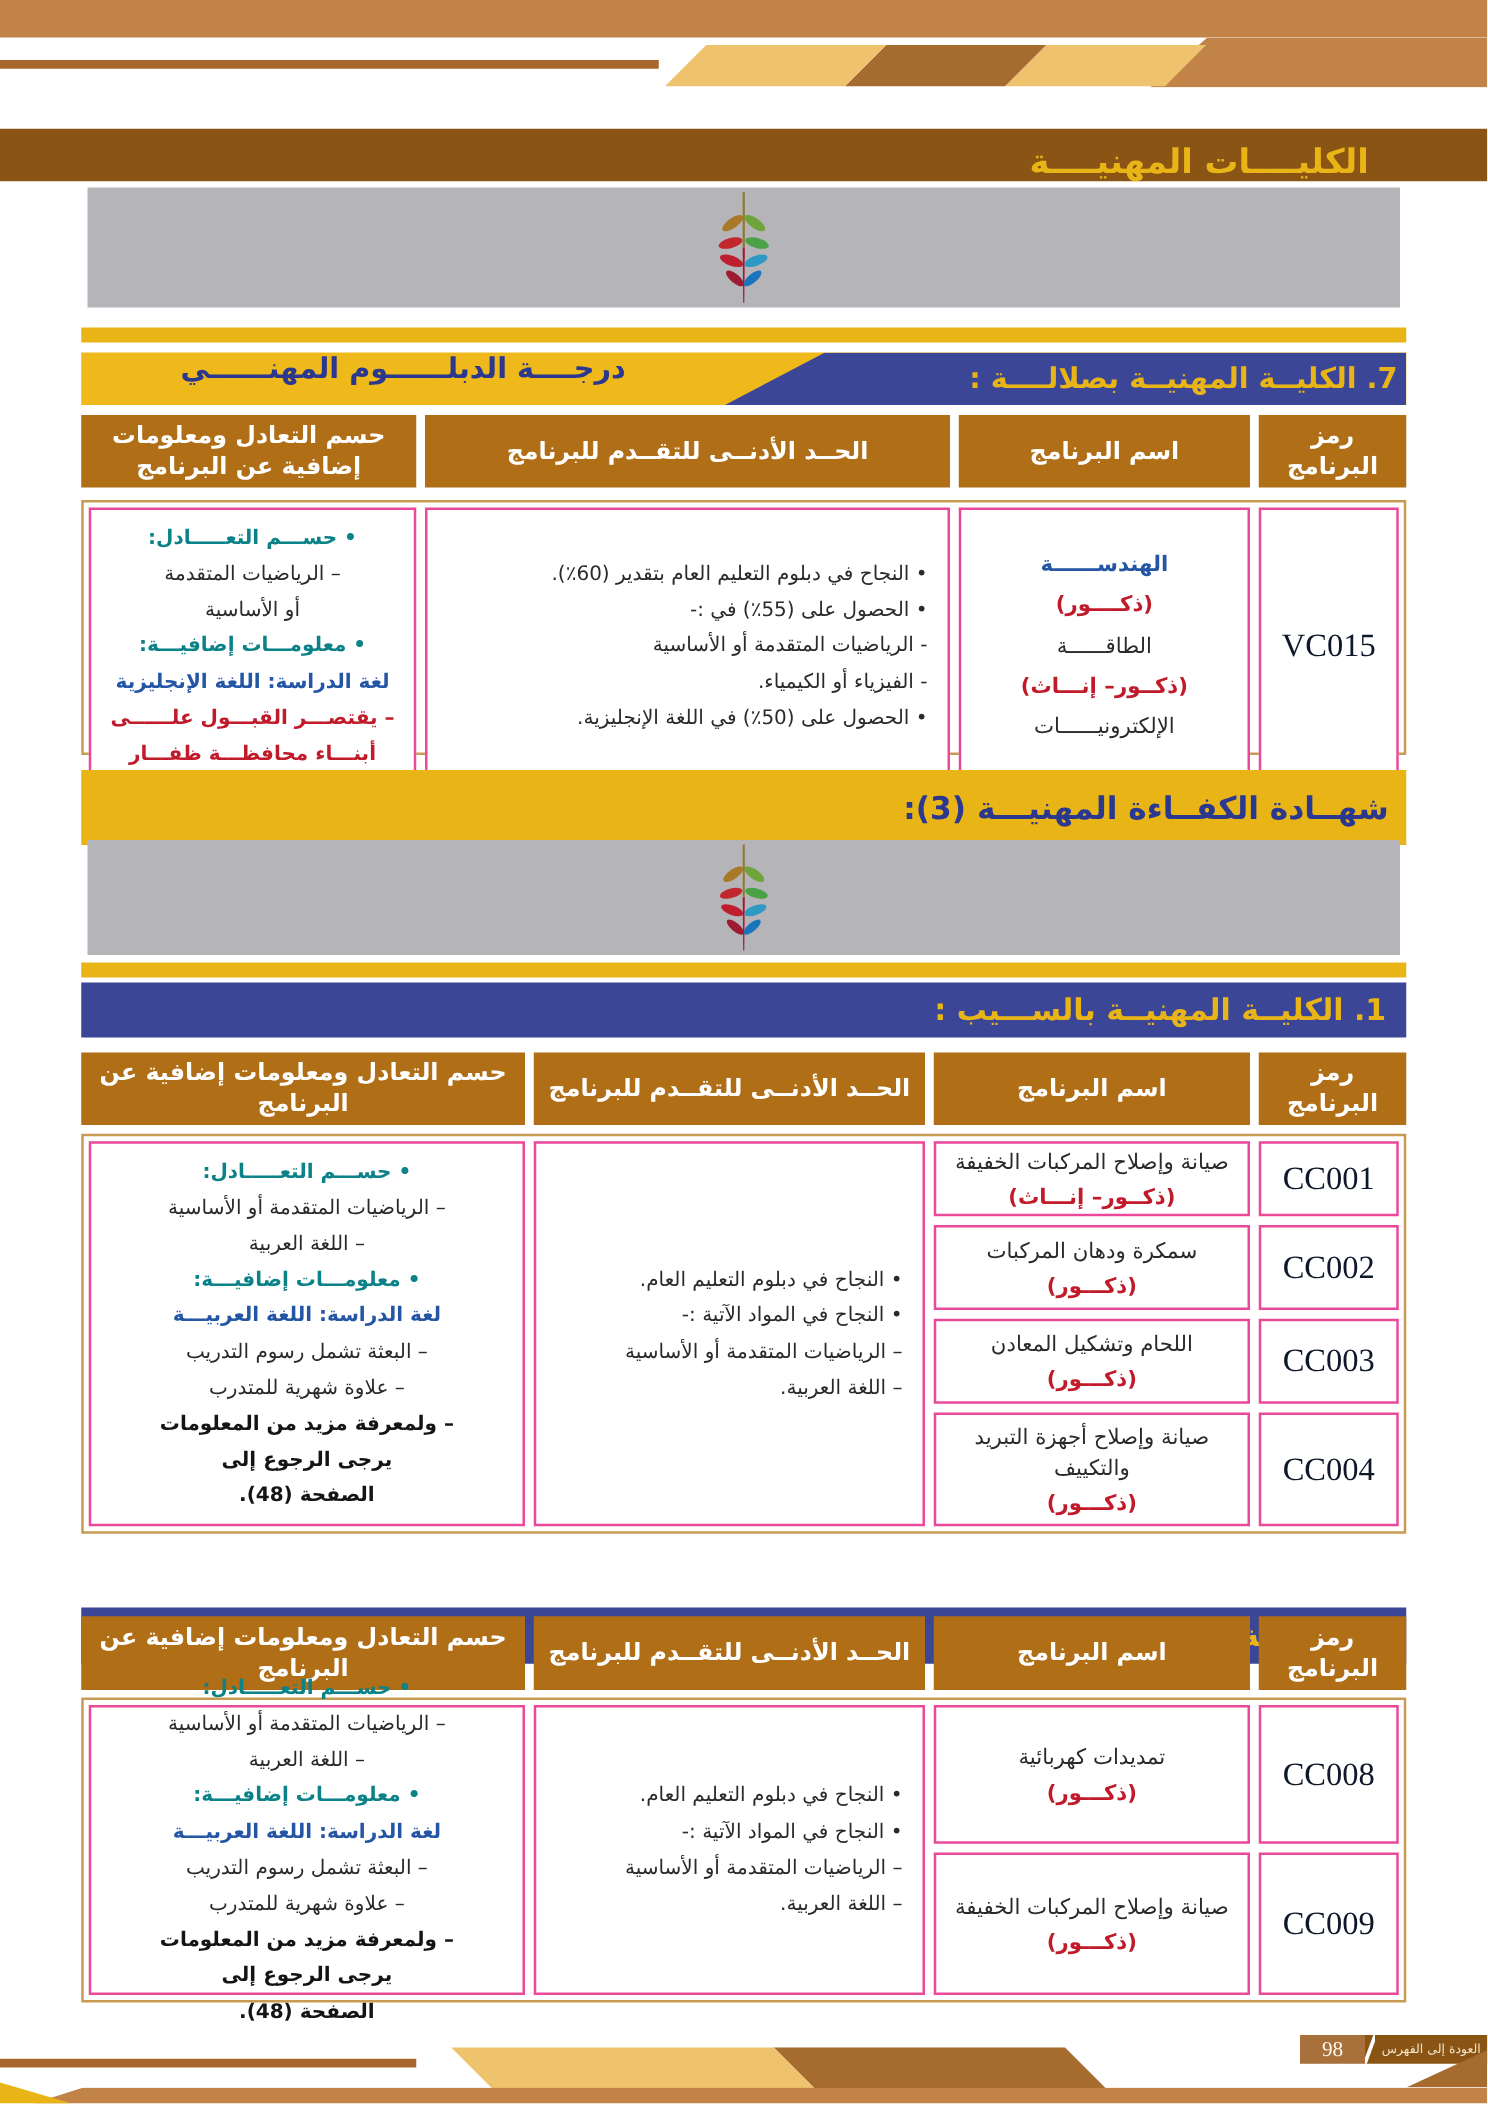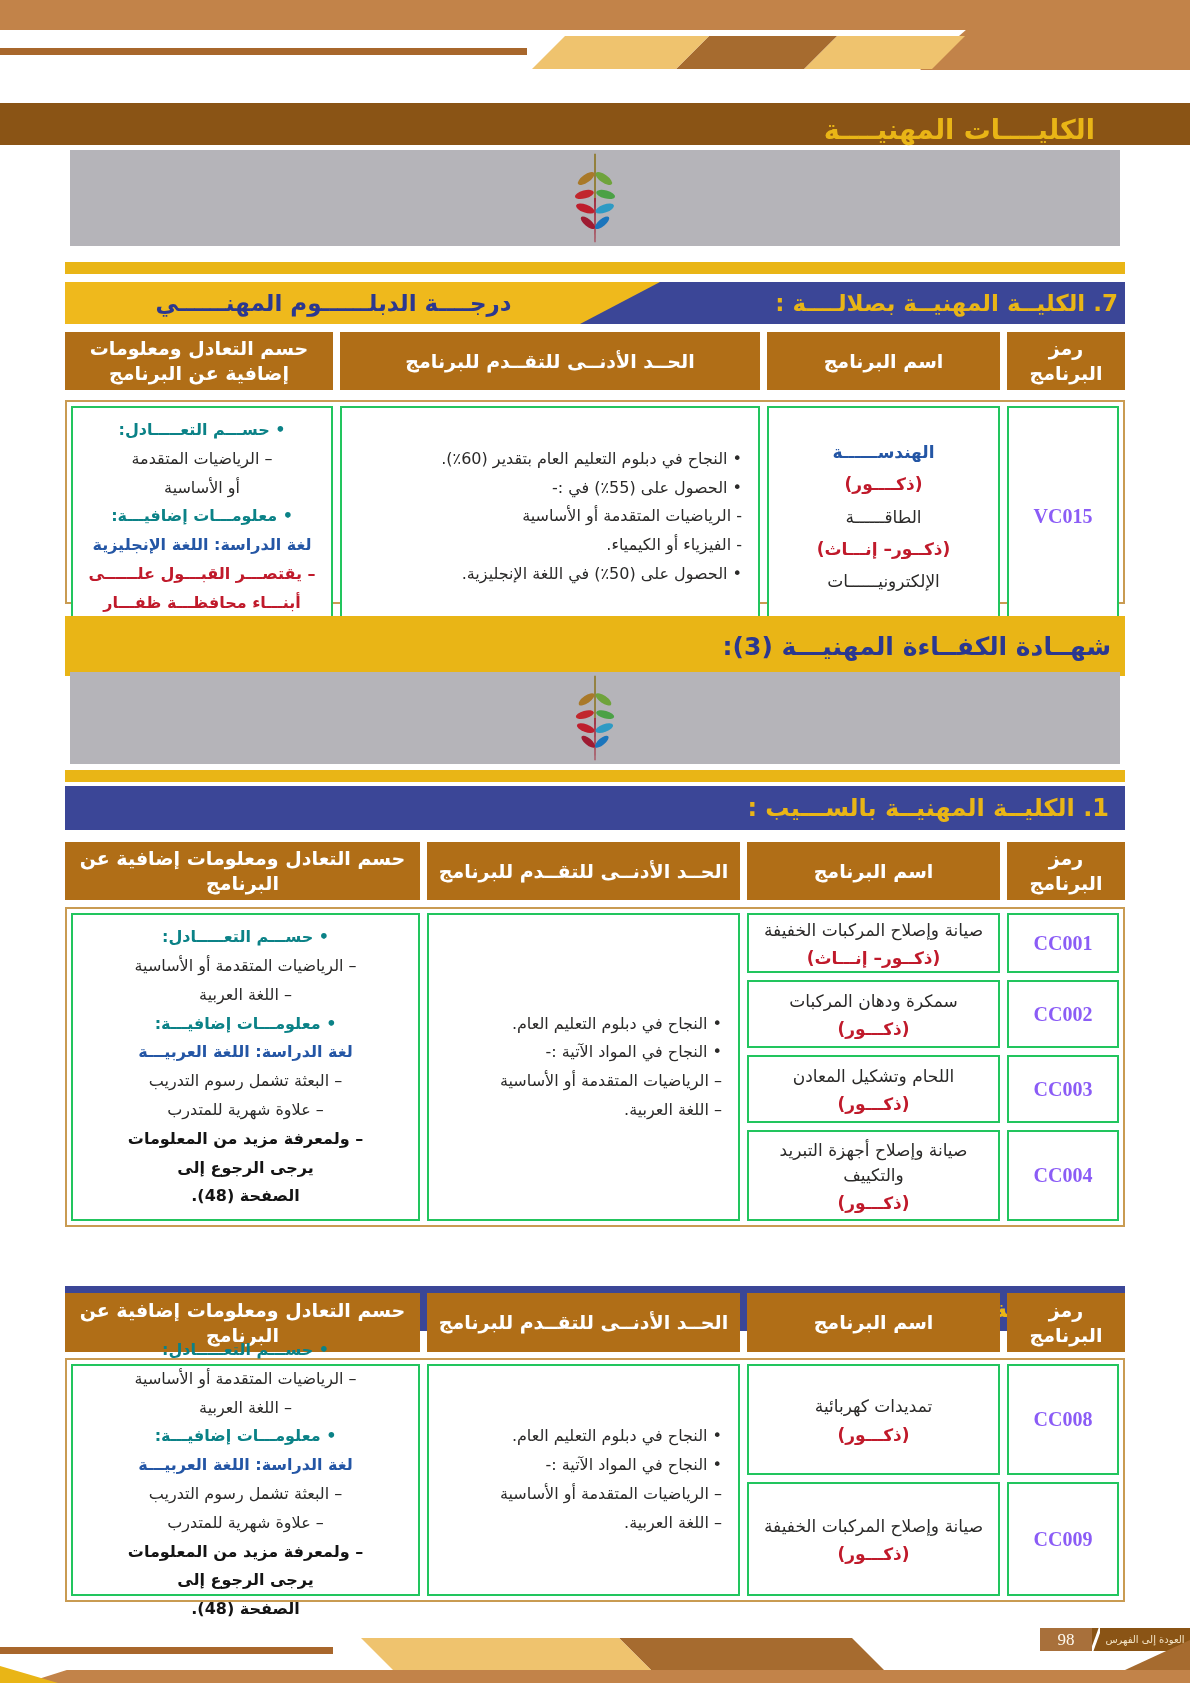--- a/index.html
+++ b/index.html
@@ -36,44 +36,44 @@
   .gold-title-bar { position:absolute; left:65px; top:616px; width:1060px; height:60px; background:#E9B516;
     display:flex; align-items:center; padding-right:14px; }
   .gold-title-bar span { color:#2B3890; font-weight:bold; font-size:25px; }
   .blue-bar { position:absolute; left:65px; width:1060px; background:#3B4697;
     display:flex; align-items:center; padding-right:16px; }
   .bb1 { top:786px; height:44px; } .bb2 { top:1238px; height:45px;margin-top:48px; }
   .blue-bar span { color:#E9B516; font-weight:bold; font-size:24px; }
 
   
   .sec7-row { position:absolute; left:65px; top:282px; width:1060px; height:42px; background:#EFB91C; }
-  .sec7-left { position:absolute; left:11px; top:0; width:515px; height:100%; display:flex; align-items:center; justify-content:center; }
+  .sec7-left { position:absolute; left:0; top:0; width:515px; height:100%; display:flex; align-items:flex-start; justify-content:center; }
   .sec7-left span { color:#2B3890; font-weight:bold; font-size:23px; }
   .sec7-right { position:absolute; right:0; top:0; width:545px; height:100%; background:#3B4697;
     clip-path:polygon(80px 0,100% 0,100% 100%,0 100%); display:flex; align-items:center; padding-right:7px; }
   .sec7-right span { color:#E9B516; font-weight:bold; font-size:23px; }
 
   
   .thead { position:absolute; left:65px; width:1060px; display:grid; direction:rtl; column-gap:7px; }
   .thead .hcell { background:#B06E17; color:#ffffff; font-weight:bold; font-size:19px; line-height:1.3;
     display:flex; align-items:center; justify-content:center; text-align:center; padding:4px 8px; }
   .ha { top:332px; height:58px; grid-template-columns:118px 233px 420px 1fr; }
   .hb { top:842px; height:58px; grid-template-columns:118px 253px 313px 1fr; }
   .hc { top:1293px; height:59px; grid-template-columns:118px 253px 313px 1fr; }
 
   .tbody { position:absolute; left:65px; width:1060px; border:2px solid #C99B52; padding:4px;
     display:grid; direction:rtl; gap:7px; background:#ffffff; }
   .ba { top:400px; height:204px; grid-template-columns:112px 233px 420px 1fr; grid-template-rows:1fr; }
   .bb { top:907px; height:320px; grid-template-columns:112px 253px 313px 1fr; grid-template-rows:60px 68px 68px 1fr; }
   .bc { top:1358px; height:244px; grid-template-columns:112px 253px 313px 1fr; grid-template-rows:111px 1fr; }
 
-  .cell { border:2px solid #22c55e; background:#ffffff; display:flex; flex-direction:column;
+  .cell { border:2px solid #ec4899; background:#ffffff; display:flex; flex-direction:column;
     align-items:center; justify-content:center; padding:6px 8px; }
   .cell.span4 { grid-row:1/5; } .cell.span2 { grid-row:1/3; }
-  .code { font-family:"Liberation Serif", serif; font-weight:bold; font-size:20px; color:#8b5cf6; }
+  .code { font-family:"Liberation Serif", serif; font-weight:normal; font-size:26px; color:#0f172a; }
   .pname { color:#2B2A29; font-size:17px; text-align:center; line-height:1.45; }
   .gender { color:#C01A2B; font-weight:bold; font-size:17px; margin-top:6px; text-align:center; }
   .min-cell { align-items:flex-start; text-align:right; padding:8px 16px; }
   .tie-cell { text-align:center; padding:8px 10px; }
 
   .ln { font-size:16px; line-height:1.8; color:#2B2A29; }
   .ln.teal { color:#0B8287; font-weight:bold; }
   .ln.blue { color:#2456A5; font-weight:bold; }
   .ln.red  { color:#C01A2B; font-weight:bold; }
   .ln.bold { color:#141414; font-weight:bold; }

